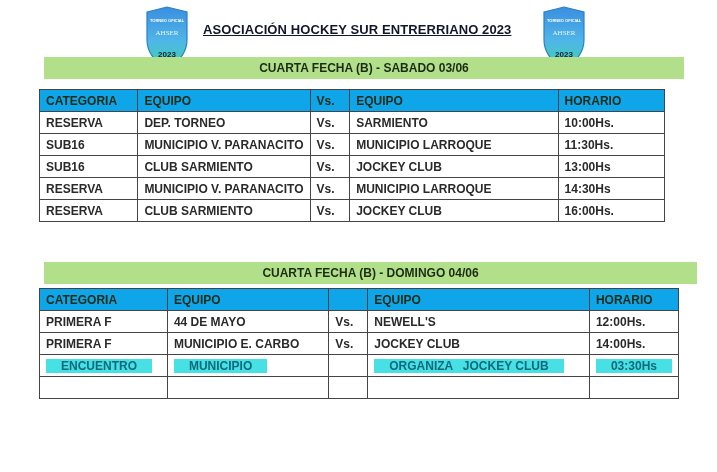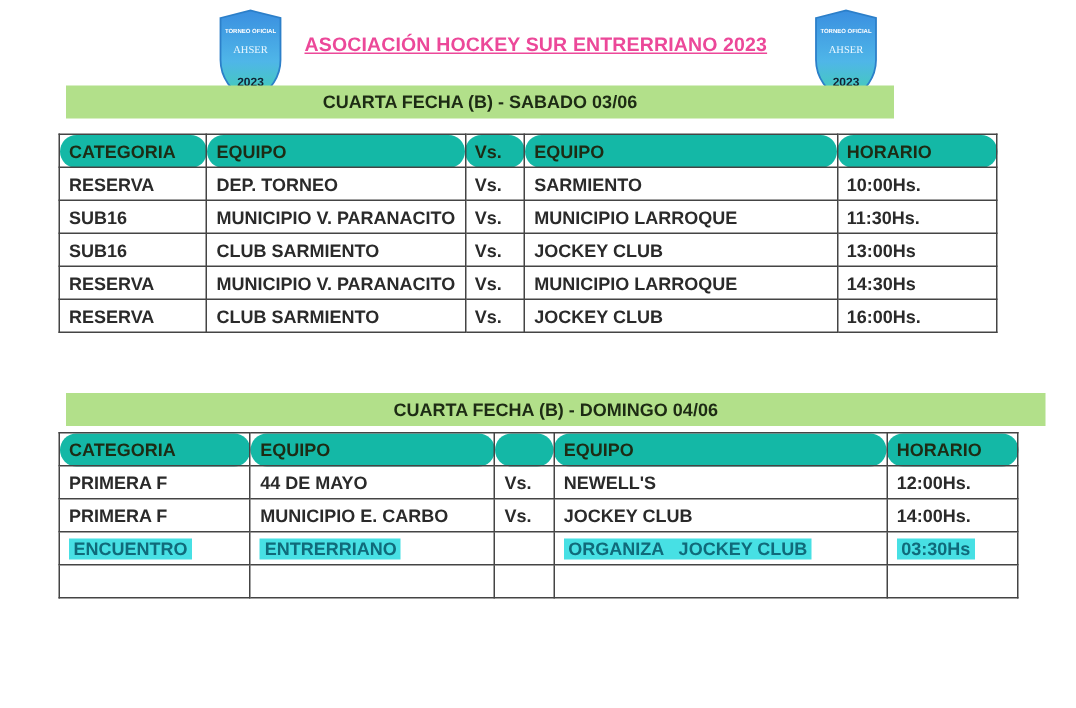--- a/index.html
+++ b/index.html
@@ -1,27 +1,27 @@
 <!DOCTYPE html>
 <html><head>
 <meta charset="utf-8">
 <style>
   html, body { margin:0; padding:0; }
   body { width:717px; height:472px; background:#ffffff; position:relative; overflow:hidden;
          font-family:"Liberation Sans", "DejaVu Sans", sans-serif; color:#222; }
   .title { position:absolute; left:203px; top:22px; font-weight:bold; font-size:13px;
-           text-decoration:underline; letter-spacing:0.1px; color:#ec4899; white-space:nowrap;text-align:center; }
+           text-decoration:underline; letter-spacing:0.1px; color:#0f172a; white-space:nowrap;text-align:center; }
   .badge { position:absolute; width:46px; height:64px; }
   .badge svg { width:100%; height:100%; display:block; }
   .band { position:absolute; background:#b2e08a; font-weight:bold; font-size:12px; color:#1d2b14;
           text-align:center; line-height:22px; height:22px; }
   table.sched { position:absolute; border-collapse:collapse; font-size:12px; font-weight:bold; color:#2a2a2a; }
   table.sched td { border:1px solid #444; padding:0 6px; height:21px; white-space:nowrap; }
-  table.sched tr.head td { background:#14b8a6; color:#1d2b14;border-radius:11px; }
-  .hl { background:#47e0e4; color:#106a7a; padding:0 3px; }
+  table.sched tr.head td { background:#0ea5e9; color:#1d2b14; }
+  .hl { background:#47e0e4; color:#106a7a; padding:0 15px; }
 </style>
 </head>
 <body>
 
 <div class="badge" style="left:144px;top:6px;">
   <svg viewBox="0 0 46 64">
     <defs>
         <linearGradient id="g1" x1="0" y1="0" x2="0" y2="1">
       <stop offset="0" stop-color="#3a8fe0"></stop>
           <stop offset="0.55" stop-color="#4fb6e8"></stop>
@@ -38,21 +38,21 @@
   <svg viewBox="0 0 46 64">
     <path d="M3 6 L23 1 L43 6 L43 34 C43 48 33 57 23 63 C13 57 3 48 3 34 Z" fill="url(#g1)" stroke="#2c7fc9" stroke-width="1.2"></path>
     <text x="23" y="16" font-size="4" fill="#fff" text-anchor="middle" font-family="Liberation Sans, sans-serif" font-weight="bold">TORNEO OFICIAL</text>
     <text x="23" y="29" font-size="7" fill="#eaf7ff" text-anchor="middle" font-family="Liberation Serif, serif">AHSER</text>
     <text x="23" y="51" font-size="8" fill="#123" text-anchor="middle" font-family="Liberation Sans, sans-serif" font-weight="bold">2023</text>
   </svg>
 </div>
 
 <div class="title">ASOCIACIÓN HOCKEY SUR ENTRERRIANO 2023</div>
 
-<div class="band" style="left:44px;top:57px;width:552px;">CUARTA  FECHA (B) - SABADO 03/06</div>
+<div class="band" style="left:44px;top:57px;width:640px;">CUARTA  FECHA (B) - SABADO 03/06</div>
 
 <table class="sched" style="left:39px;top:89px;width:626px;">
   <colgroup>
       <col style="width:99px">
       <col style="width:168px">
       <col style="width:40px">
       <col style="width:211px">
       <col style="width:108px">
     </colgroup>
   <tbody>
@@ -128,21 +128,21 @@
   </tr>
   <tr>
     <td>PRIMERA F</td>
     <td>MUNICIPIO  E. CARBO</td>
     <td>Vs.</td>
     <td>JOCKEY CLUB</td>
     <td>14:00Hs.</td>
   </tr>
   <tr>
     <td><span class="hl">ENCUENTRO</span></td>
-    <td><span class="hl">ENTRERRIANO</span></td>
+    <td><span class="hl">MUNICIPIO</span></td>
     <td></td>
     <td><span class="hl" style="white-space:pre;">ORGANIZA   JOCKEY CLUB</span></td>
     <td><span class="hl">03:30Hs</span></td>
   </tr>
   <tr>
     <td></td>
     <td></td>
     <td></td>
     <td></td>
     <td></td>

